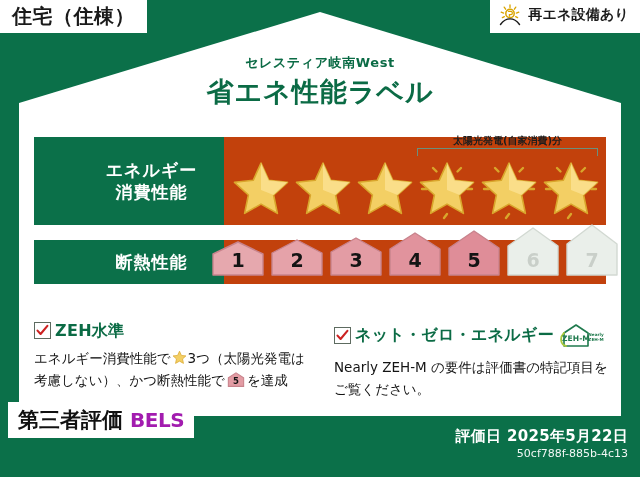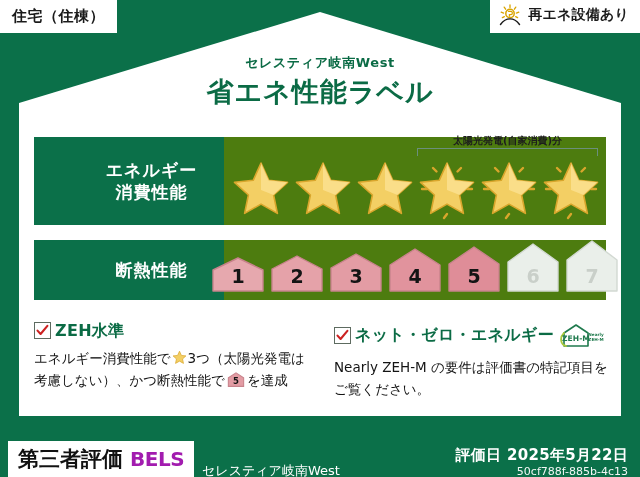--- a/index.html
+++ b/index.html
@@ -26,21 +26,21 @@
   }
 
   
   .tag{
     position:absolute;top:0;background:#ffffff;
     display:flex;align-items:center;justify-content:center;
     box-sizing:border-box;
   }
   .tag-left{left:0;height:33px;padding:0 12px;}
   .tag-left span{
-    font-size:15px;font-weight:bold;color:#1a1a1a;letter-spacing:.5px;
+    font-size:20px;font-weight:bold;color:#1a1a1a;letter-spacing:.5px;
     font-family:"DejaVu Sans",sans-serif;
   }
   .tag-right{right:0;height:33px;padding:0 11px 4px 8px;gap:6px;}
   .tag-right .txt{
     font-size:14px;font-weight:bold;color:#1a1a1a;letter-spacing:.2px;
     font-family:"DejaVu Sans",sans-serif;
   }
   .sun-icon{width:24px;height:22px;flex:0 0 auto;}
 
   
@@ -55,30 +55,30 @@
     margin-top:9px;
     font-size:27px;font-weight:bold;color:#0b6b45;letter-spacing:1px;
     font-family:"DejaVu Sans",sans-serif;line-height:1;
   }
 
   
   .row{
     position:absolute;left:34px;width:572px;display:flex;align-items:stretch;
   }
   .row-energy{top:137px;height:88px;}
-  .row-insul{top:240px;height:60px;}
+  .row-insul{top:240px;height:44px;}
 
   .row-label{
     width:145px;flex:0 0 145px;background:#0b7049;
     display:flex;flex-direction:column;align-items:center;justify-content:center;
     color:#ffffff;font-family:"DejaVu Sans",sans-serif;
     font-weight:bold;font-size:17px;line-height:1.32;letter-spacing:1px;padding-left:45px;
   }
   .row-body{
-    flex:1 1 auto;background:#4d7c0f;position:relative;
+    flex:1 1 auto;background:#c2410c;position:relative;
   }
 
   
   .stars{
     position:absolute;left:0;right:0;bottom:2px;top:18px;
     display:flex;align-items:center;justify-content:space-around;padding:0 6px;
     box-sizing:border-box;
   }
   .star-cell{position:relative;width:62px;height:62px;flex:0 0 auto;}
   .star-cell svg{display:block;width:62px;height:62px;}
@@ -132,21 +132,21 @@
   .claim-body{
     margin-top:9px;font-size:13.5px;color:#141414;line-height:1.62;
     font-family:"DejaVu Sans",sans-serif;letter-spacing:0;
   }
   .inline-star{display:inline-block;width:15px;height:15px;vertical-align:-2px;margin:0 1px;}
   .inline-house{display:inline-block;width:18px;height:15px;vertical-align:-2px;margin:0 2px;}
 
   
   .footer{
     position:absolute;left:0;right:0;bottom:0;height:75px;
-    display:flex;align-items:flex-end;
+    display:flex;align-items:flex-start;
   }
   .bels{
     margin-left:8px;background:#ffffff;height:36px;
     display:flex;align-items:center;gap:7px;padding:0 10px;flex:0 0 auto;
   }
   .bels .jp{
     font-size:21px;font-weight:bold;color:#111;letter-spacing:0;
     font-family:"DejaVu Sans",sans-serif;line-height:1;
   }
   .bels .en{

